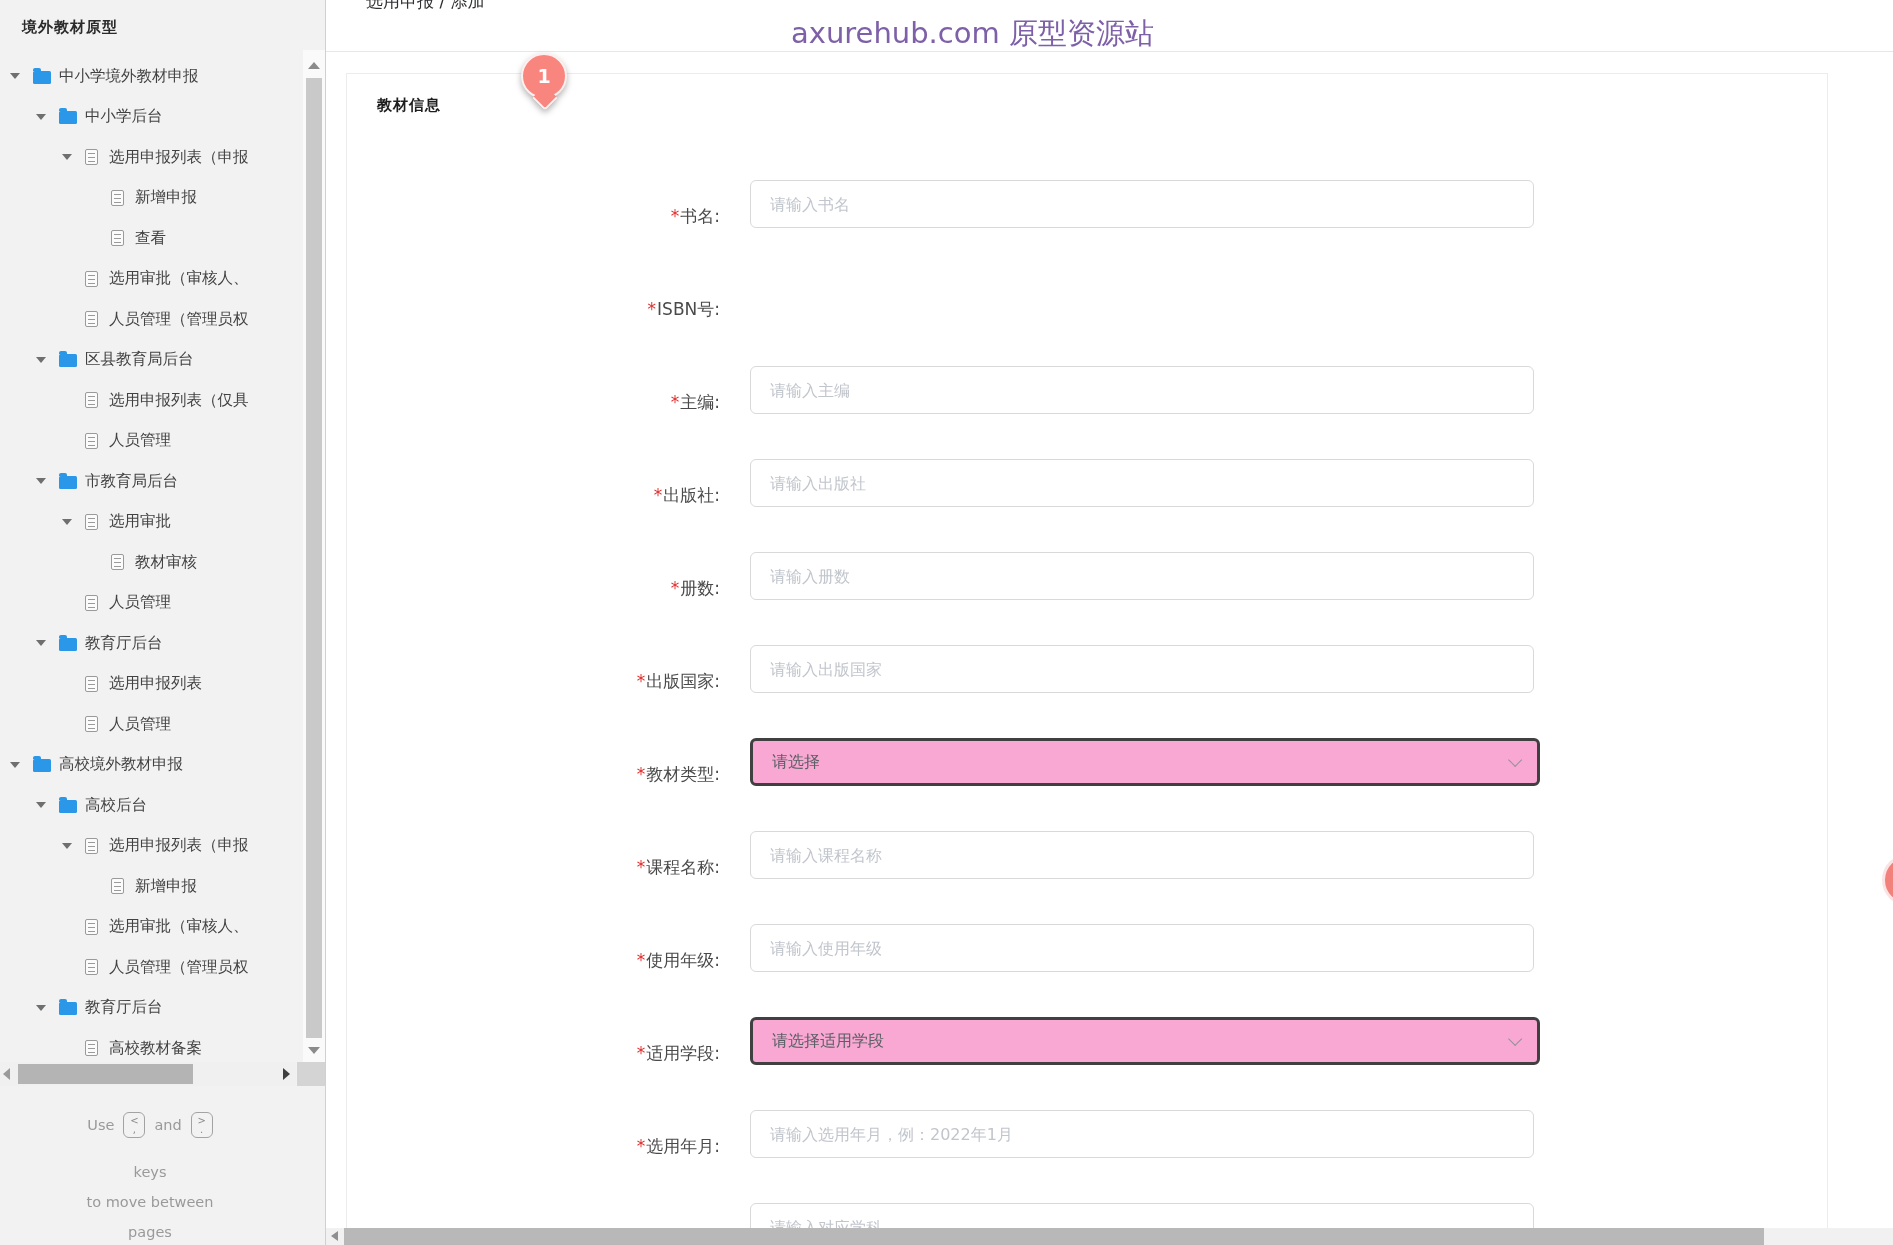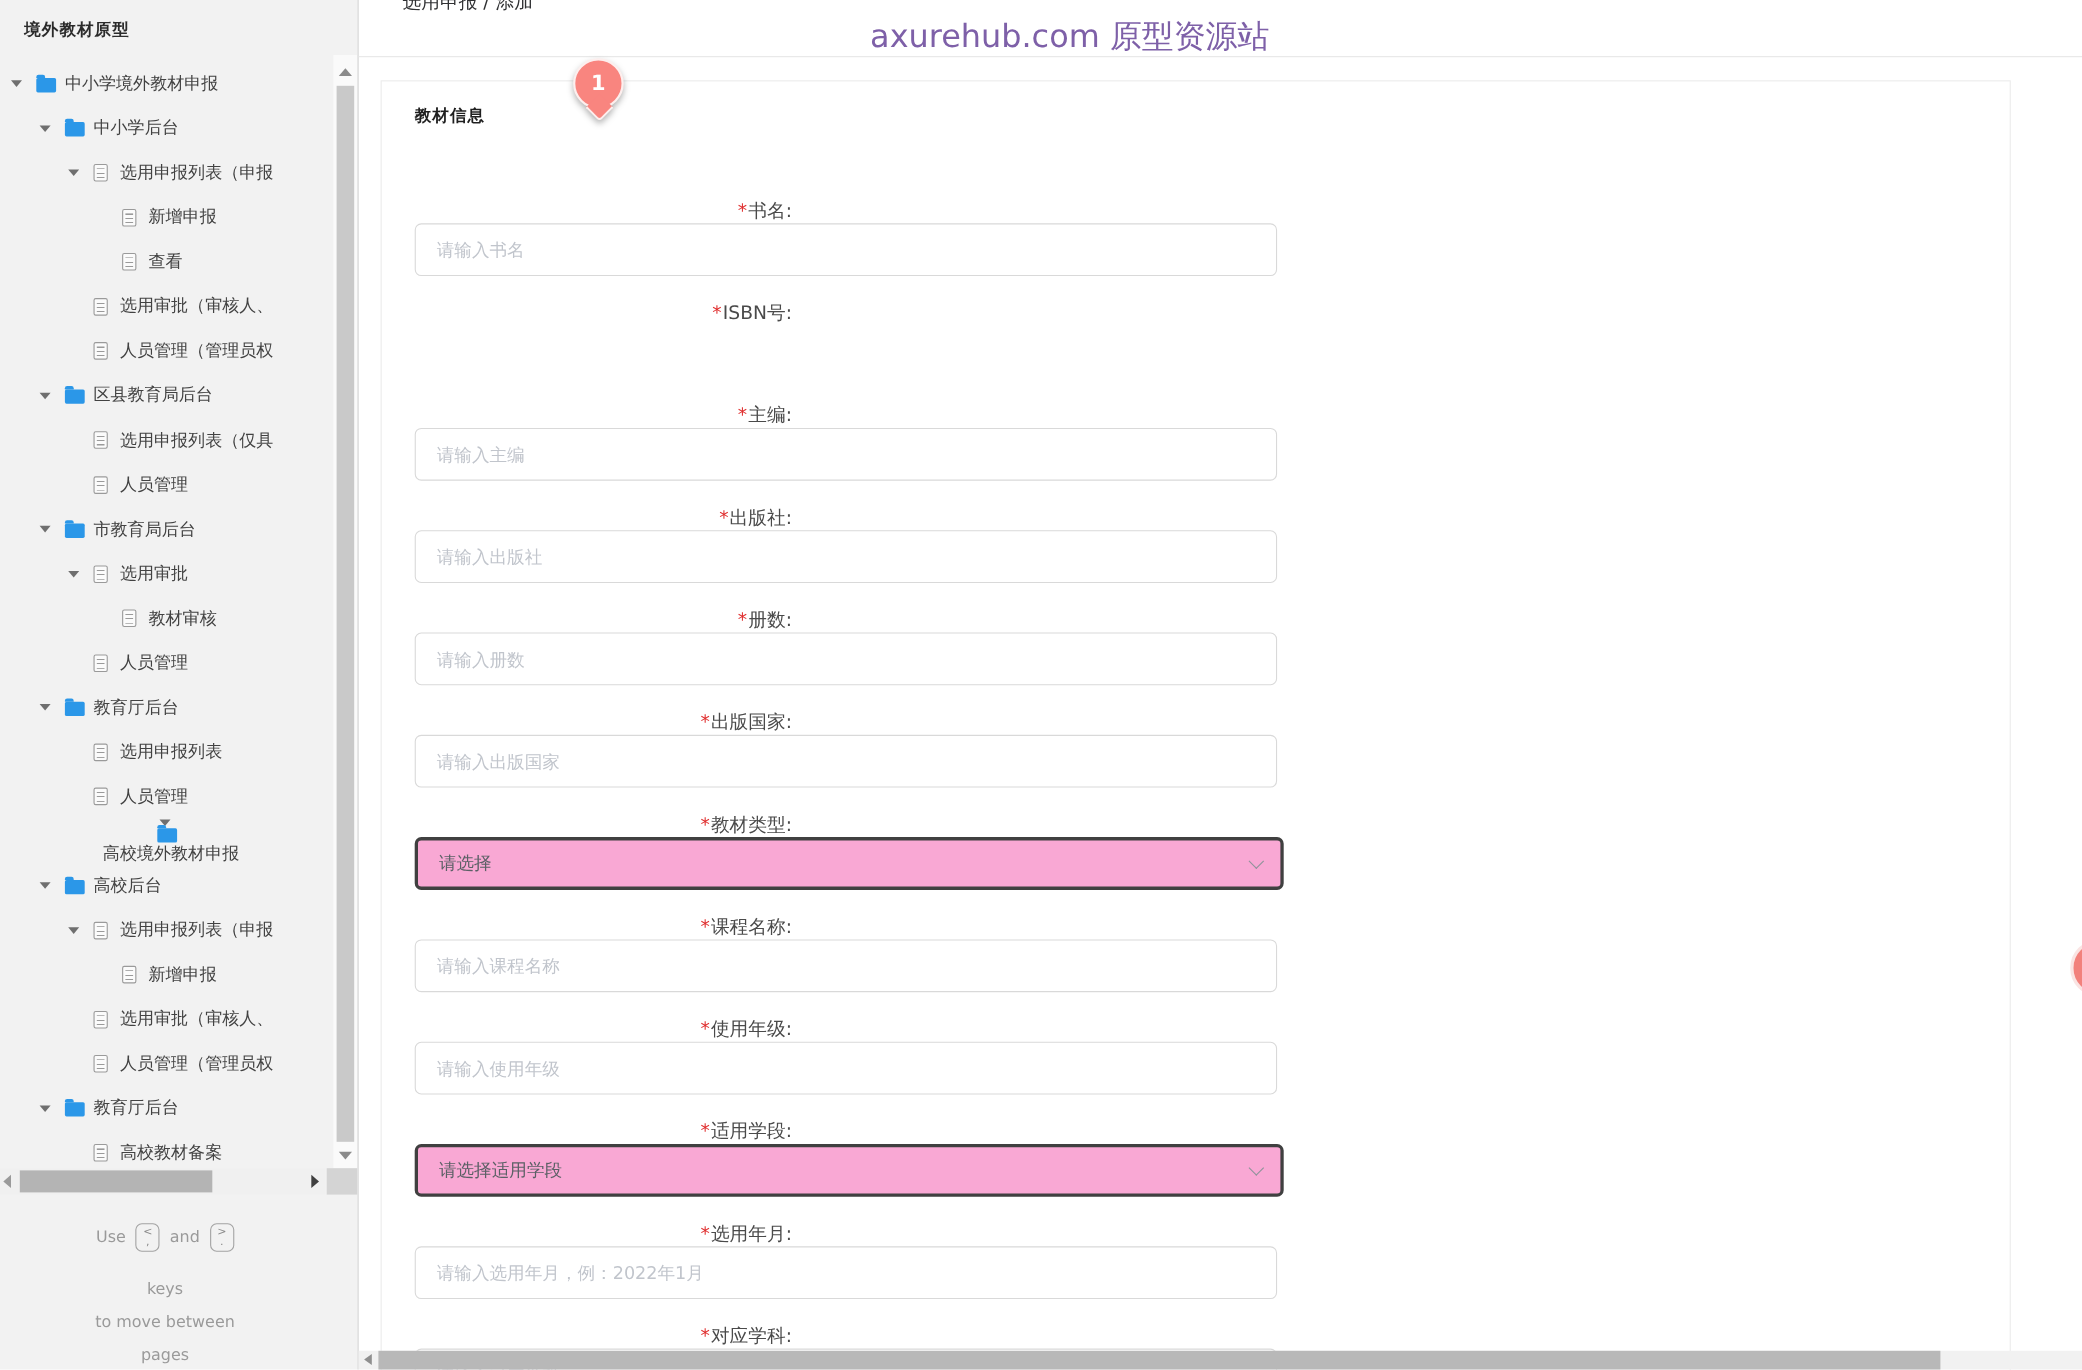--- a/index.html
+++ b/index.html
@@ -63,21 +63,21 @@
                 white-space:nowrap; cursor:pointer; }
   .watermark { position:absolute; left:423px; top:14px; font-size:29px; color:#7e60a8; }
   .header-line { position:absolute; left:0; top:51px; width:100%; height:1px; background:#e7e7e7; }
 
   .card { position:absolute; left:20px; top:73px; width:1482px; height:1182px;
           background:#fff; border:1px solid #ececec; }
   .section-title { position:absolute; left:30px; top:22px; font-size:15px; font-weight:bold;
                    color:#1f1f1f; letter-spacing:1px; }
 
   .form { position:absolute; left:0; top:106px; width:100%; }
-  .frow { display:flex; align-items:flex-start; height:48px; margin-bottom:45px;flex-direction:column; }
+  .frow { display:flex; align-items:flex-end; height:48px; margin-bottom:45px; }
   .flabel { width:373px; text-align:right; font-size:17px; color:#4a4a4a; flex:none; }
   .req { color:#e02f2f; margin-right:1px; }
   .fctrl { margin-left:30px; }
   .finput { width:784px; height:48px; border:1px solid #d9d9d9; border-radius:6px;
             font-size:16px; padding:0 19px; color:#333; background:#fff; outline:none;
             font-family:inherit; }
   .finput::placeholder { color:#c1c5cc; opacity:1; }
   .fselect { width:790px; height:48px; border:3px solid #404040; border-radius:6px;
              display:flex; align-items:center; justify-content:space-between;
              padding:0 19px; font-size:16px; color:#5c6066; background:#f9a8d4; cursor:pointer; }
@@ -203,21 +203,21 @@
       <div class="trow" style="padding-left: 60px;">
         <span class="slot"></span>
         <span class="icon-doc"></span>
         <span class="tlabel">选用申报列表</span>
       </div>
       <div class="trow" style="padding-left: 60px;">
         <span class="slot"></span>
         <span class="icon-doc"></span>
         <span class="tlabel">人员管理</span>
       </div>
-      <div class="trow" style="padding-left: 8px; flex-direction: column;">
+      <div class="trow" style="padding-left: 8px;">
         <span class="slot">
           <span class="tri"></span>
         </span>
         <span class="icon-folder" style="background: rgb(43, 151, 232);"></span>
         <span class="tlabel">高校境外教材申报</span>
       </div>
       <div class="trow" style="padding-left: 34px;">
         <span class="slot">
           <span class="tri"></span>
         </span>

